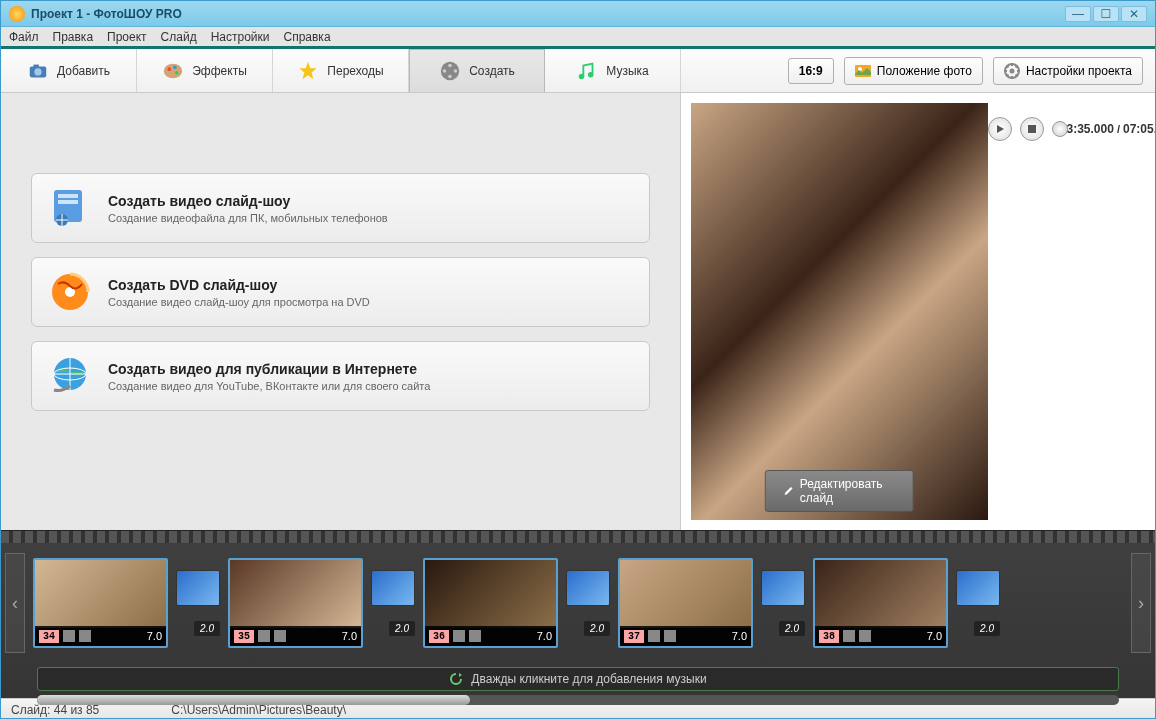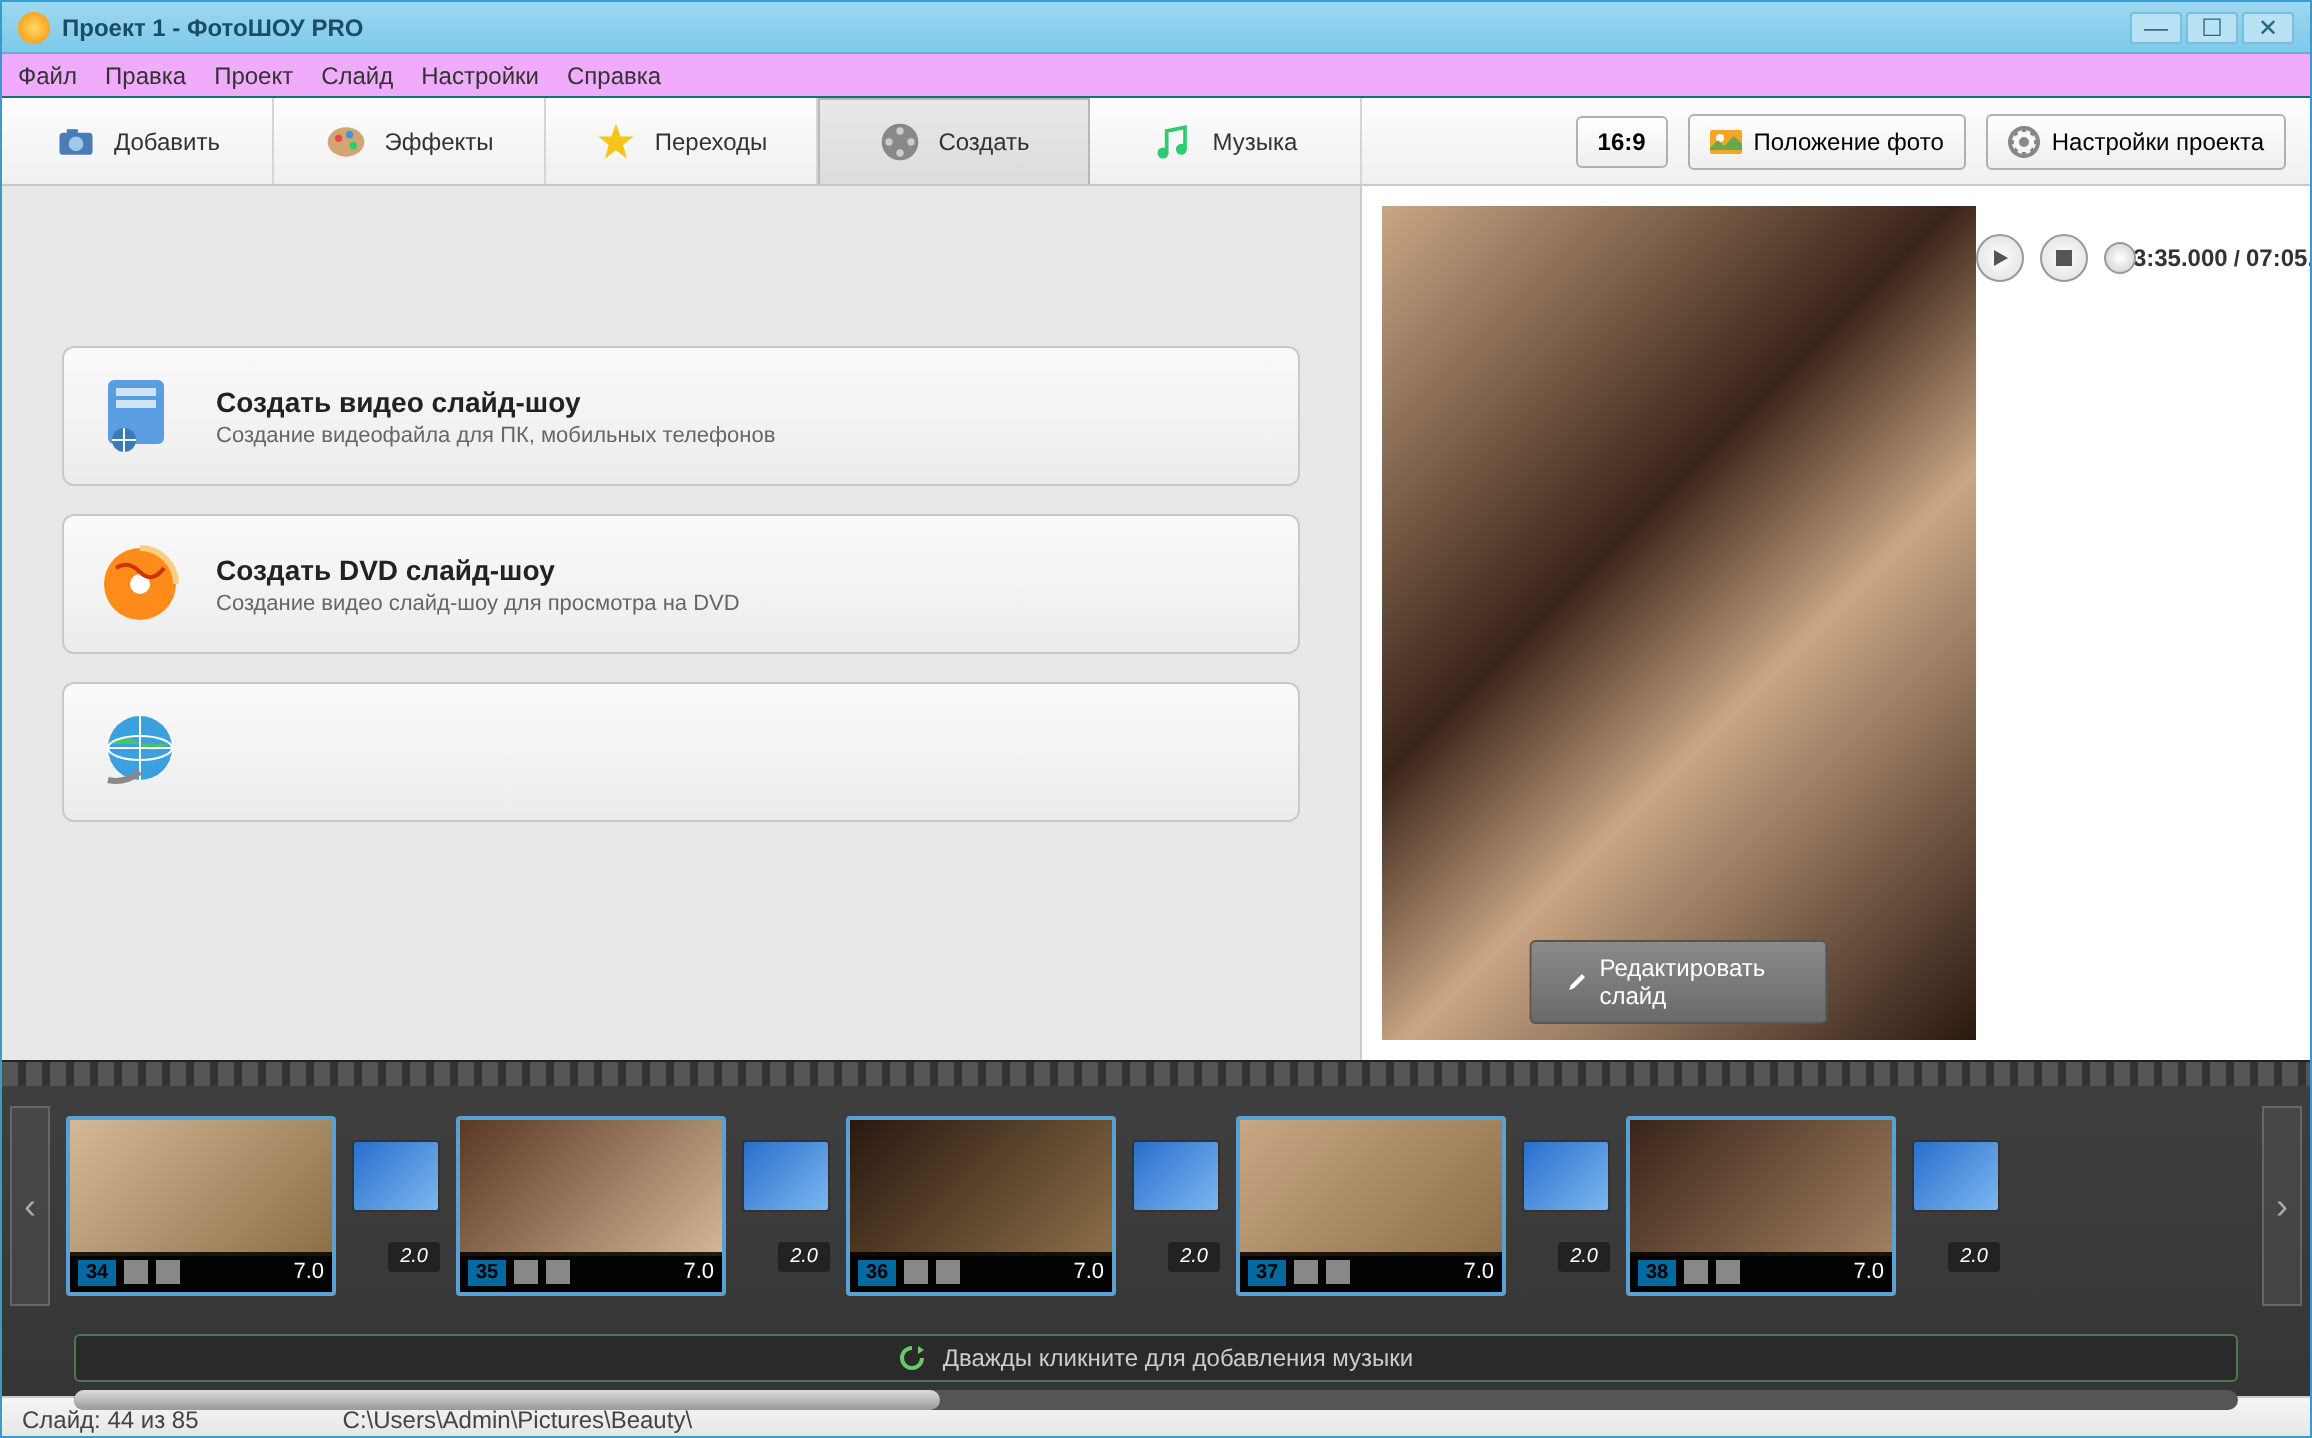--- a/index.html
+++ b/index.html
@@ -2,21 +2,21 @@
 <html><head>
 <meta charset="utf-8">
 <style>
 *{box-sizing:border-box;margin:0;padding:0;font-family:Tahoma,Verdana,sans-serif;font-size:12px;}
 body{background:#fff;width:1156px;height:719px;overflow:hidden;border:1px solid #3a9acb;}
 .titlebar{height:26px;background:linear-gradient(#9ed7f0,#7dcaea);display:flex;align-items:center;padding:0 8px;border-bottom:1px solid #5fb3d9;}
 .titlebar .app-icon{width:16px;height:16px;background:radial-gradient(circle,#ffd966,#ff8c00);border-radius:50%;margin-right:6px;}
 .titlebar .title{font-weight:bold;color:#1a4d66;}
 .win-btns{margin-left:auto;display:flex;gap:2px;}
 .win-btn{width:26px;height:16px;background:#b9e3f5;border:1px solid #7dbde0;border-radius:2px;display:flex;align-items:center;justify-content:center;color:#2a6683;}
-.menubar{height:22px;background:#f0abfc;display:flex;align-items:center;padding:0 8px;gap:14px;border-bottom:1px solid #0f766e;}
+.menubar{height:22px;background:#e5e5e5;display:flex;align-items:center;padding:0 8px;gap:14px;border-bottom:3px solid #0f766e;}
 .menubar span{color:#333;cursor:default;}
 .toolbar{height:44px;background:linear-gradient(#fdfdfd,#f0f0f0);display:flex;border-bottom:1px solid #c9c9c9;}
 .tab{flex:0 0 136px;display:flex;align-items:center;justify-content:center;gap:8px;border-right:1px solid #d5d5d5;cursor:pointer;}
 .tab.active{background:linear-gradient(#e8e8e8,#dcdcdc);border:1px solid #b8b8b8;border-bottom:none;}
 .tab .icn{width:22px;height:22px;}
 .tab-label{color:#333;}
 .tool-right{margin-left:auto;display:flex;align-items:center;gap:10px;padding:0 12px;}
 .ratio{border:1px solid #b0b0b0;border-radius:3px;padding:5px 10px;font-weight:bold;background:linear-gradient(#fff,#eee);}
 .btn{border:1px solid #b0b0b0;border-radius:3px;padding:5px 10px;background:linear-gradient(#fff,#eee);display:flex;align-items:center;gap:6px;cursor:pointer;}
 .btn .bi{width:16px;height:16px;}
@@ -37,21 +37,21 @@
 .track-thumb{position:absolute;left:50%;top:-6px;width:16px;height:16px;border-radius:50%;background:radial-gradient(#fff,#ccc);border:1px solid #999;}
 .time{font-weight:bold;color:#333;font-size:11px;}
 .fs{width:22px;height:22px;border:1px solid #999;background:linear-gradient(#fff,#ddd);border-radius:2px;cursor:pointer;display:flex;align-items:center;justify-content:center;}
 .timeline{height:168px;background:linear-gradient(#404040,#353535);border-top:1px solid #222;}
 .film{height:12px;background:repeating-linear-gradient(90deg,#555 0 8px,#333 8px 12px);}
 .slides{height:120px;display:flex;align-items:center;padding:0 4px;gap:8px;position:relative;}
 .navarr{width:20px;height:100px;background:rgba(80,80,80,.5);border:1px solid #666;color:#aaa;display:flex;align-items:center;justify-content:center;cursor:pointer;font-size:18px;}
 .slide{width:135px;height:90px;background:#1a1a1a;border:2px solid #5aa0d0;border-radius:2px;position:relative;cursor:pointer;overflow:hidden;}
 .slide-img{width:100%;height:68px;background:linear-gradient(135deg,#d4b896,#8b6f47);}
 .slide-bar{position:absolute;bottom:0;left:0;right:0;height:20px;background:rgba(0,0,0,.85);display:flex;align-items:center;padding:0 4px;gap:4px;}
-.snum{background:#0369a1;color:#000;font-weight:bold;padding:1px 4px;font-size:10px;}
+.snum{background:#fca5a5;color:#000;font-weight:bold;padding:1px 4px;font-size:10px;font-family:Liberation Mono, monospace;}
 .sdur{color:#fff;margin-left:auto;font-size:11px;}
 .sico{width:12px;height:12px;background:#888;}
 .trans{width:44px;display:flex;flex-direction:column;align-items:flex-end;gap:15px;font-style:italic;}
 .trans-img{width:44px;height:36px;background:linear-gradient(135deg,#2a6ecc,#7ab8f0);border:1px solid #333;border-radius:2px;cursor:pointer;}
 .trans-dur{background:#222;color:#fff;padding:2px 6px;border-radius:2px;font-size:10px;}
 .music-bar{height:24px;margin:4px 36px 0;background:#2a2a2a;border:1px solid #4a7a4a;border-radius:3px;display:flex;align-items:center;justify-content:center;gap:8px;color:#ccc;font-size:11px;cursor:pointer;}
 .music-bar .mi{width:14px;height:14px;}
 .tscroll{height:10px;margin:4px 36px 0;background:#555;border-radius:5px;position:relative;}
 .tscroll-thumb{position:absolute;left:0;width:40%;height:100%;background:linear-gradient(#ddd,#999);border-radius:5px;}
 .status{height:22px;background:linear-gradient(#f5f5f5,#e5e5e5);border-top:1px solid #ccc;display:flex;align-items:center;padding:0 10px;gap:72px;color:#444;}
@@ -169,20 +169,24 @@
       </div>
     </div>
     <div class="card">
       <svg class="ci" viewBox="0 0 44 44">
           <circle cx="22" cy="20" r="16" fill="#3aa0e0"></circle>
           <path d="M8 18q8-6 14 0t14 0" fill="#4ac26b"></path>
           <ellipse cx="22" cy="20" rx="16" ry="6" fill="none" stroke="#fff" stroke-width="1"></ellipse>
           <path d="M22 4v32M6 20h32" stroke="#fff" stroke-width="1"></path>
           <path d="M6 36q8 2 16-4" stroke="#888" stroke-width="3" fill="none"></path>
         </svg>
+      <div>
+        <h3>Создать видео для публикации в Интернете</h3>
+        <p>Создание видео для YouTube, ВКонтакте или для своего сайта</p>
+      </div>
     </div>
   </div>
   <div class="right">
     <div class="preview">
       <div class="preview-img"></div>
       <div class="edit-slide">
         <svg width="12" height="12" viewBox="0 0 12 12">
             <path d="M1 11l1-3 7-7 2 2-7 7z" fill="#fff"></path>
           </svg>
         <span>Редактировать слайд</span>

